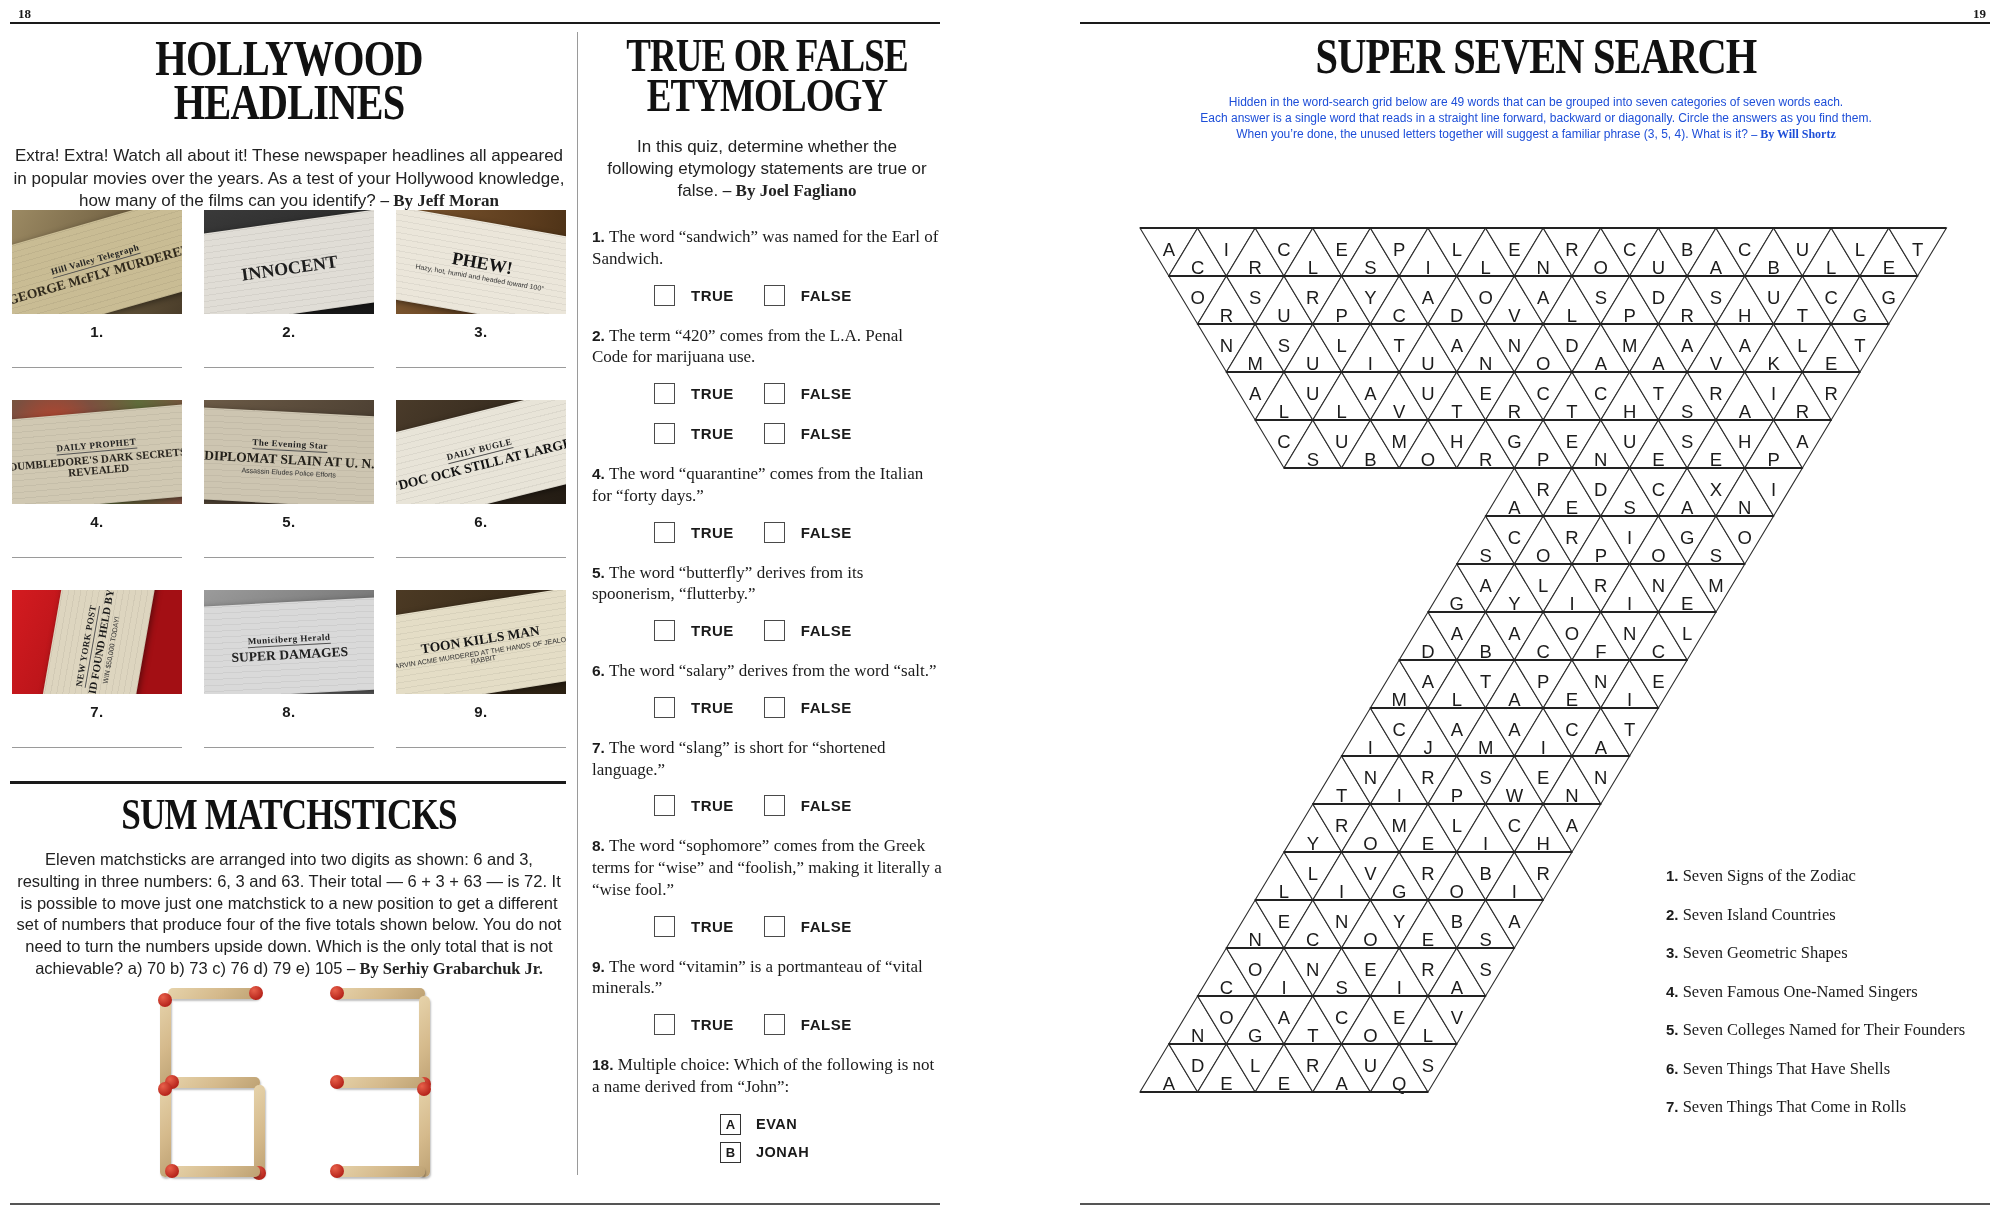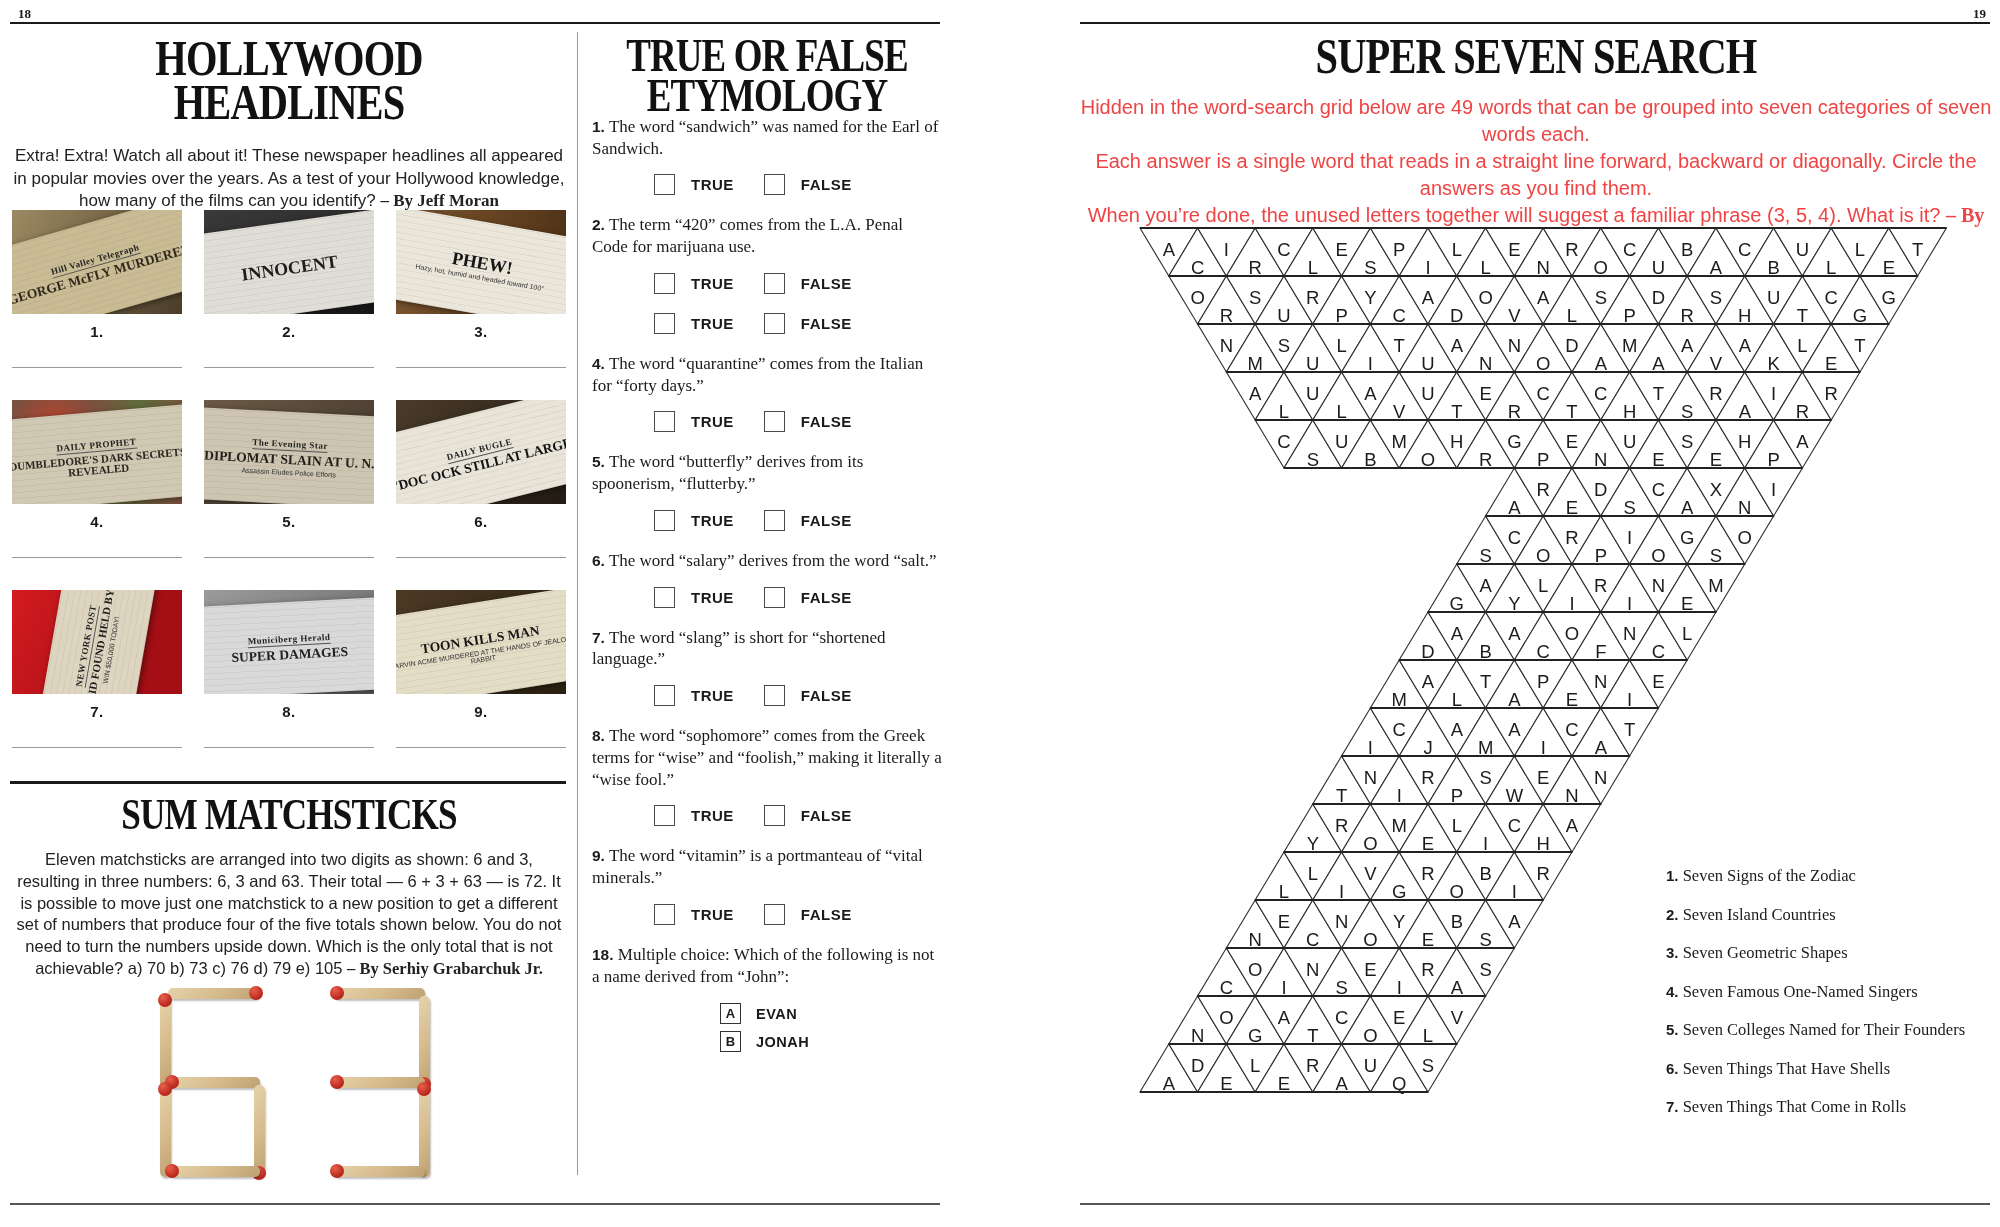--- a/index.html
+++ b/index.html
@@ -62,21 +62,21 @@
   .cb-label { font-weight:bold; font-size:15px; letter-spacing:.5px; margin-left:16px; margin-right:30px; }
   .mc-options { margin:16px 0 0 128px; }
   .mc-row { display:flex; align-items:center; margin-bottom:7px; }
   .mc-key { width:21px; height:21px; border:1.6px solid #333; font-weight:bold; font-size:13px;
             display:flex; align-items:center; justify-content:center; }
   .mc-label { font-weight:bold; font-size:14.5px; letter-spacing:.5px; margin-left:15px; }
 
   
   .col-seven { position:absolute; left:1080px; top:34px; width:912px; text-align:center; }
   .col-seven .big-title { font-size:46px; }
-  .seven-intro { margin-top:16px; font-size:20px; line-height:1.35; color:#ef4444; }
+  .seven-intro { margin-top:16px; font-size:12px; line-height:1.35; color:#1d4ed8; }
   #grid-svg { position:absolute; left:1080px; top:220px; }
   .letter { font-family:"Liberation Sans",sans-serif; font-size:18.5px; fill:#1c1c1c; pointer-events:none; }
   .cats { position:absolute; left:1666px; top:866px; width:320px; text-align:left; }
   .cat { margin-bottom:18.5px; font-family:"Liberation Serif",serif; font-size:16.5px; color:#1b1b1b; }
   .cat b { font-family:"Liberation Sans",sans-serif; font-size:15px; }
 </style>
 </head>
 <body>
 
 <div class="canvas">
@@ -239,20 +239,22 @@
           <div class="tip" style="left: -3px; top: -2px;"></div>
         </div>
       </div>
     </div>
 
   <section class="col-etym">
     <h1 class="big-title">
       <span>TRUE OR FALSE</span>
       <span>ETYMOLOGY</span>
     </h1>
+    <p class="etym-intro"><span>In this quiz, determine whether the following etymology statements are true or false.</span>
+      <span class="byline">– By Joel Fagliano</span></p>
     <div id="questions">
         <div class="question">
           <p><b>1.</b> The word “sandwich” was named for the Earl of Sandwich.</p>
           <div class="tf-row">
             <span class="cb"></span>
             <span class="cb-label">TRUE</span>
             <span class="cb"></span>
             <span class="cb-label">FALSE</span>
           </div>
         </div>

